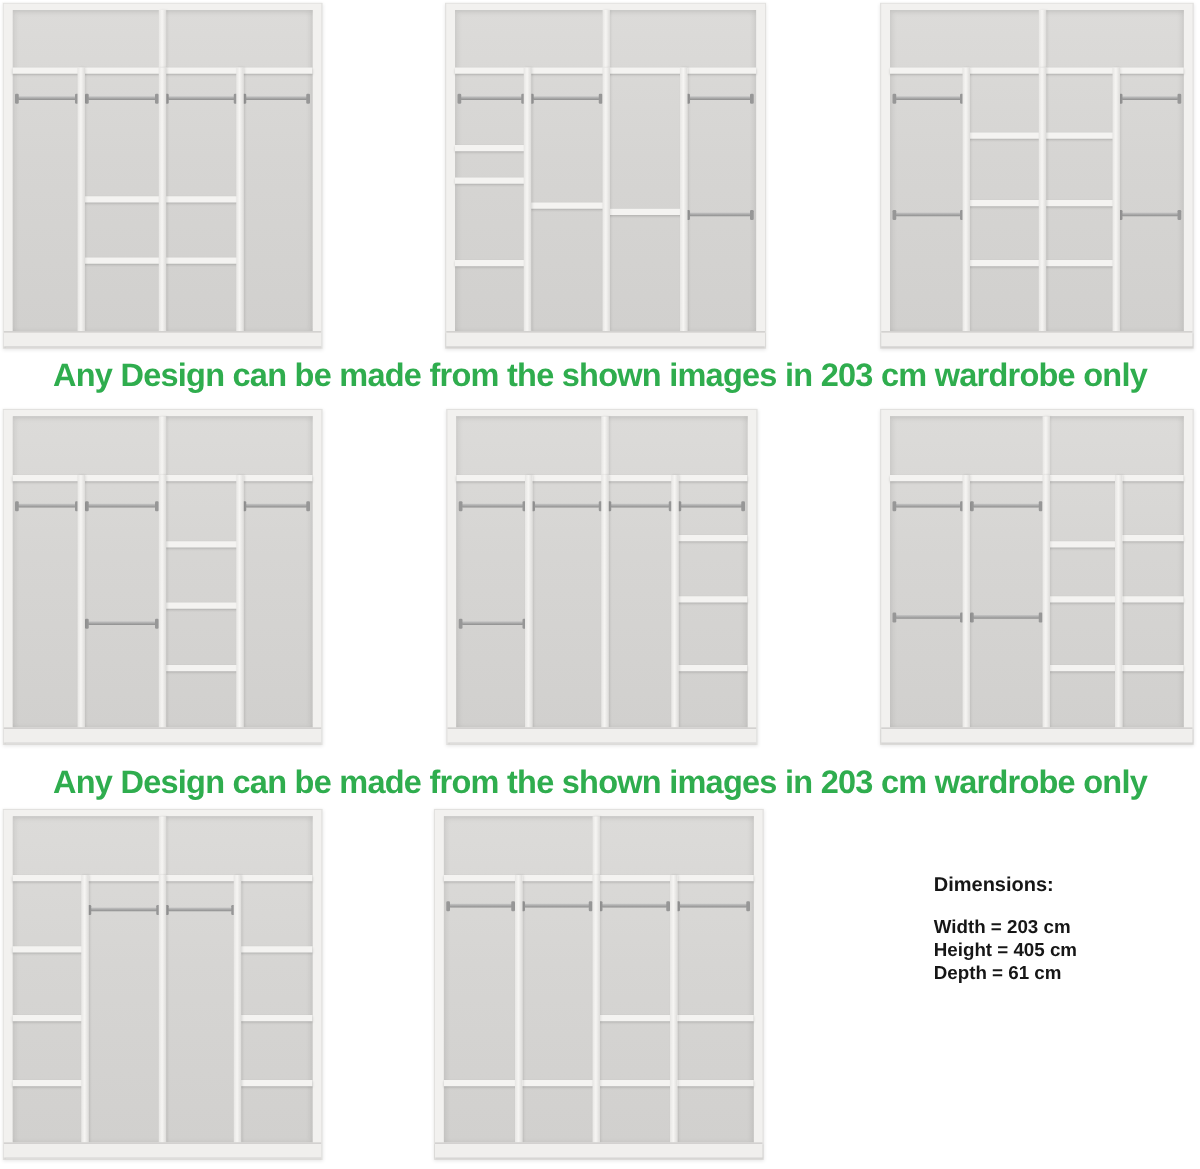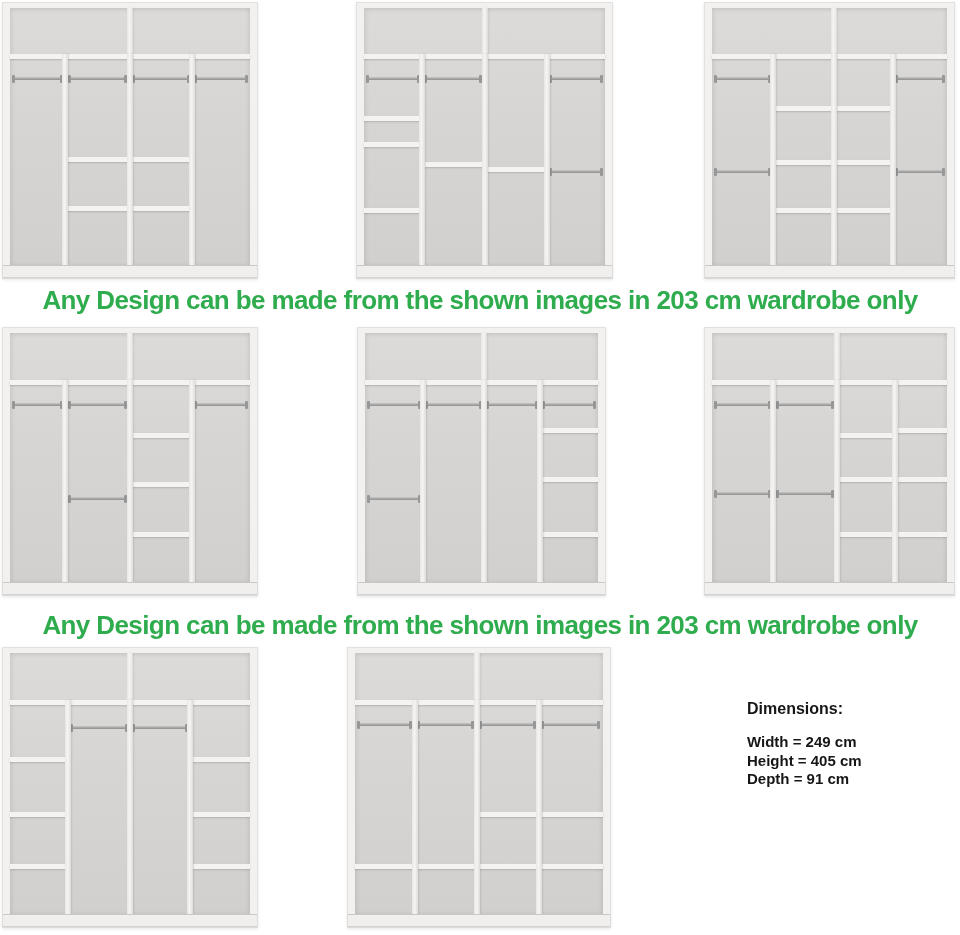--- a/index.html
+++ b/index.html
@@ -75,23 +75,23 @@
 <body>
 
 <div id="canvas">
   <div class="banner" id="banner-1" style="color: rgb(47, 173, 78);">Any Design can be made from the shown images in 203 cm wardrobe only</div>
 
   <div class="banner" id="banner-2" style="color: rgb(47, 173, 78);">Any Design can be made from the shown images in 203 cm wardrobe only</div>
 
   <div class="dims" style="color: rgb(22, 22, 22);">
     <div class="dims-title">Dimensions:</div>
     <div class="dims-lines">
-      <div>Width = 249 cm</div>
+      <div>Width = 203 cm</div>
       <div>Height = 405 cm</div>
-      <div>Depth = 91 cm</div>
+      <div>Depth = 61 cm</div>
     </div>
   </div>
 <div class="wardrobe" style="left: 2px; top: 2px; width: 256px; height: 277px;">
       <div class="w-interior">
         <div class="w-cpart" style="left: calc(50% - 3px); top: 0px; height: 18%;"></div>
         <div class="w-topshelf" style="top: 18%;"></div>
         <div class="w-rail" style="left: 1.61%; width: 19.78%; top: 27%;"></div>
         <div class="w-shelf" style="left: 23%; width: 27%; top: 58%;"></div>
         <div class="w-shelf" style="left: 23%; width: 27%; top: 77%;"></div>
         <div class="w-rail" style="left: 24.89%; width: 23.22%; top: 27%;"></div>

